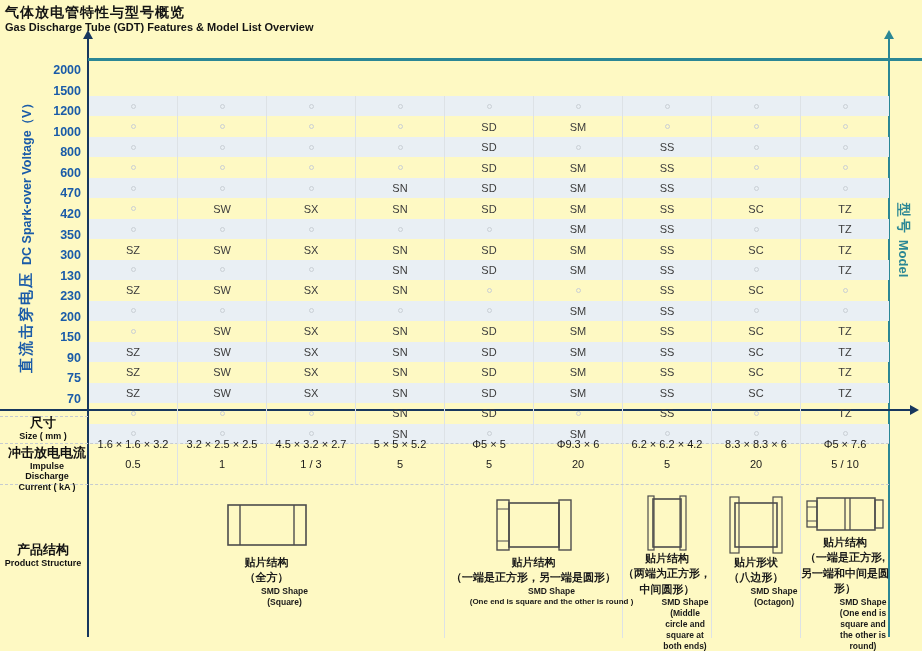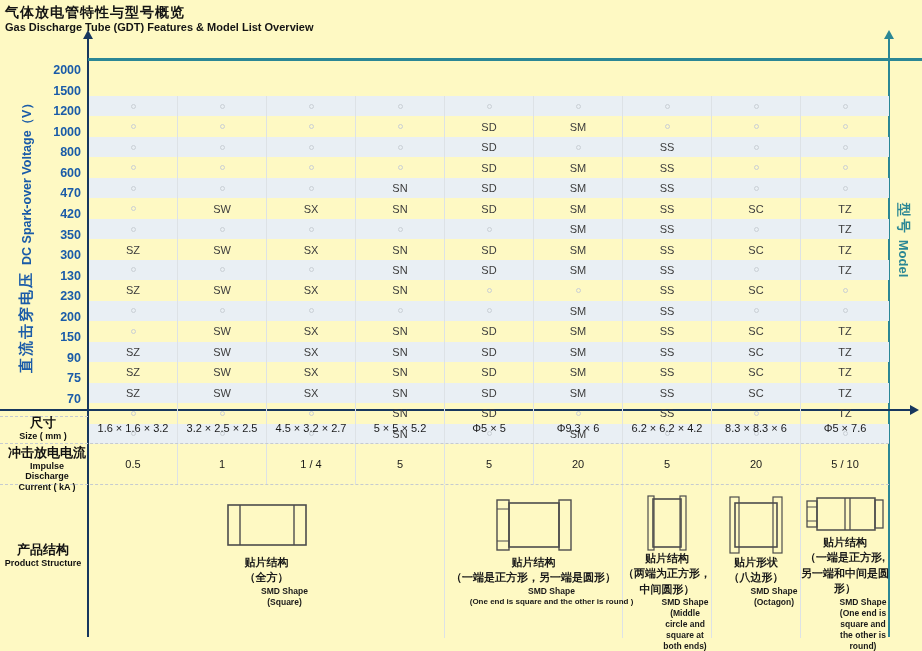--- a/index.html
+++ b/index.html
@@ -39,21 +39,21 @@
   
   #grid { position:absolute; left:89px; top:61px; width:800px; height:348px; display:flex; flex-direction:column;margin-top:35px; }
   .grid-row { flex:1; display:flex; }
   .grid-row.alt { background:#E9EFF4; }
   .grid-cell { flex:1; display:flex; align-items:center; justify-content:center;
                font-size:11px; color:#3C3C3C; border-right:1px solid #DDE2E6; }
   .grid-cell:last-child { border-right:none; }
   .dot { width:5px; height:5px; border-radius:50%; border:1px solid #C9CFD5; }
 
   
-  #size-row    { position:absolute; left:89px; top:412px; width:800px; height:31px; display:flex; }
+  #size-row    { position:absolute; left:89px; top:428px; width:800px; height:31px; display:flex; }
   #impulse-row { position:absolute; left:89px; top:444px; width:800px; height:40px; display:flex; }
   .brow-cell { flex:1; display:flex; align-items:center; justify-content:center;
                font-size:11px; color:#1a1a1a; border-right:1px solid #DDE2E6; }
   .brow-cell:last-child { border-right:none; }
   .dash { position:absolute; left:0; width:889px; height:0; border-top:1px dashed #C6CBD0; }
   #dash0 { top:416px; width:88px; }
   #dash1 { top:443px; }
   #dash2 { top:484px; }
 
   
@@ -470,21 +470,21 @@
       <div class="brow-cell">5 × 5 × 5.2</div>
       <div class="brow-cell">Φ5 × 5</div>
       <div class="brow-cell">Φ9.3 × 6</div>
       <div class="brow-cell">6.2 × 6.2 × 4.2</div>
       <div class="brow-cell">8.3 × 8.3 × 6</div>
       <div class="brow-cell">Φ5 × 7.6</div>
     </div>
   <div id="impulse-row">
       <div class="brow-cell">0.5</div>
       <div class="brow-cell">1</div>
-      <div class="brow-cell">1 / 4</div>
+      <div class="brow-cell">1 / 3</div>
       <div class="brow-cell">5</div>
       <div class="brow-cell">5</div>
       <div class="brow-cell">20</div>
       <div class="brow-cell">5</div>
       <div class="brow-cell">20</div>
       <div class="brow-cell">5 / 10</div>
     </div>
 
   <div class="pcell" id="pcell-0">
     <div class="pfig">

